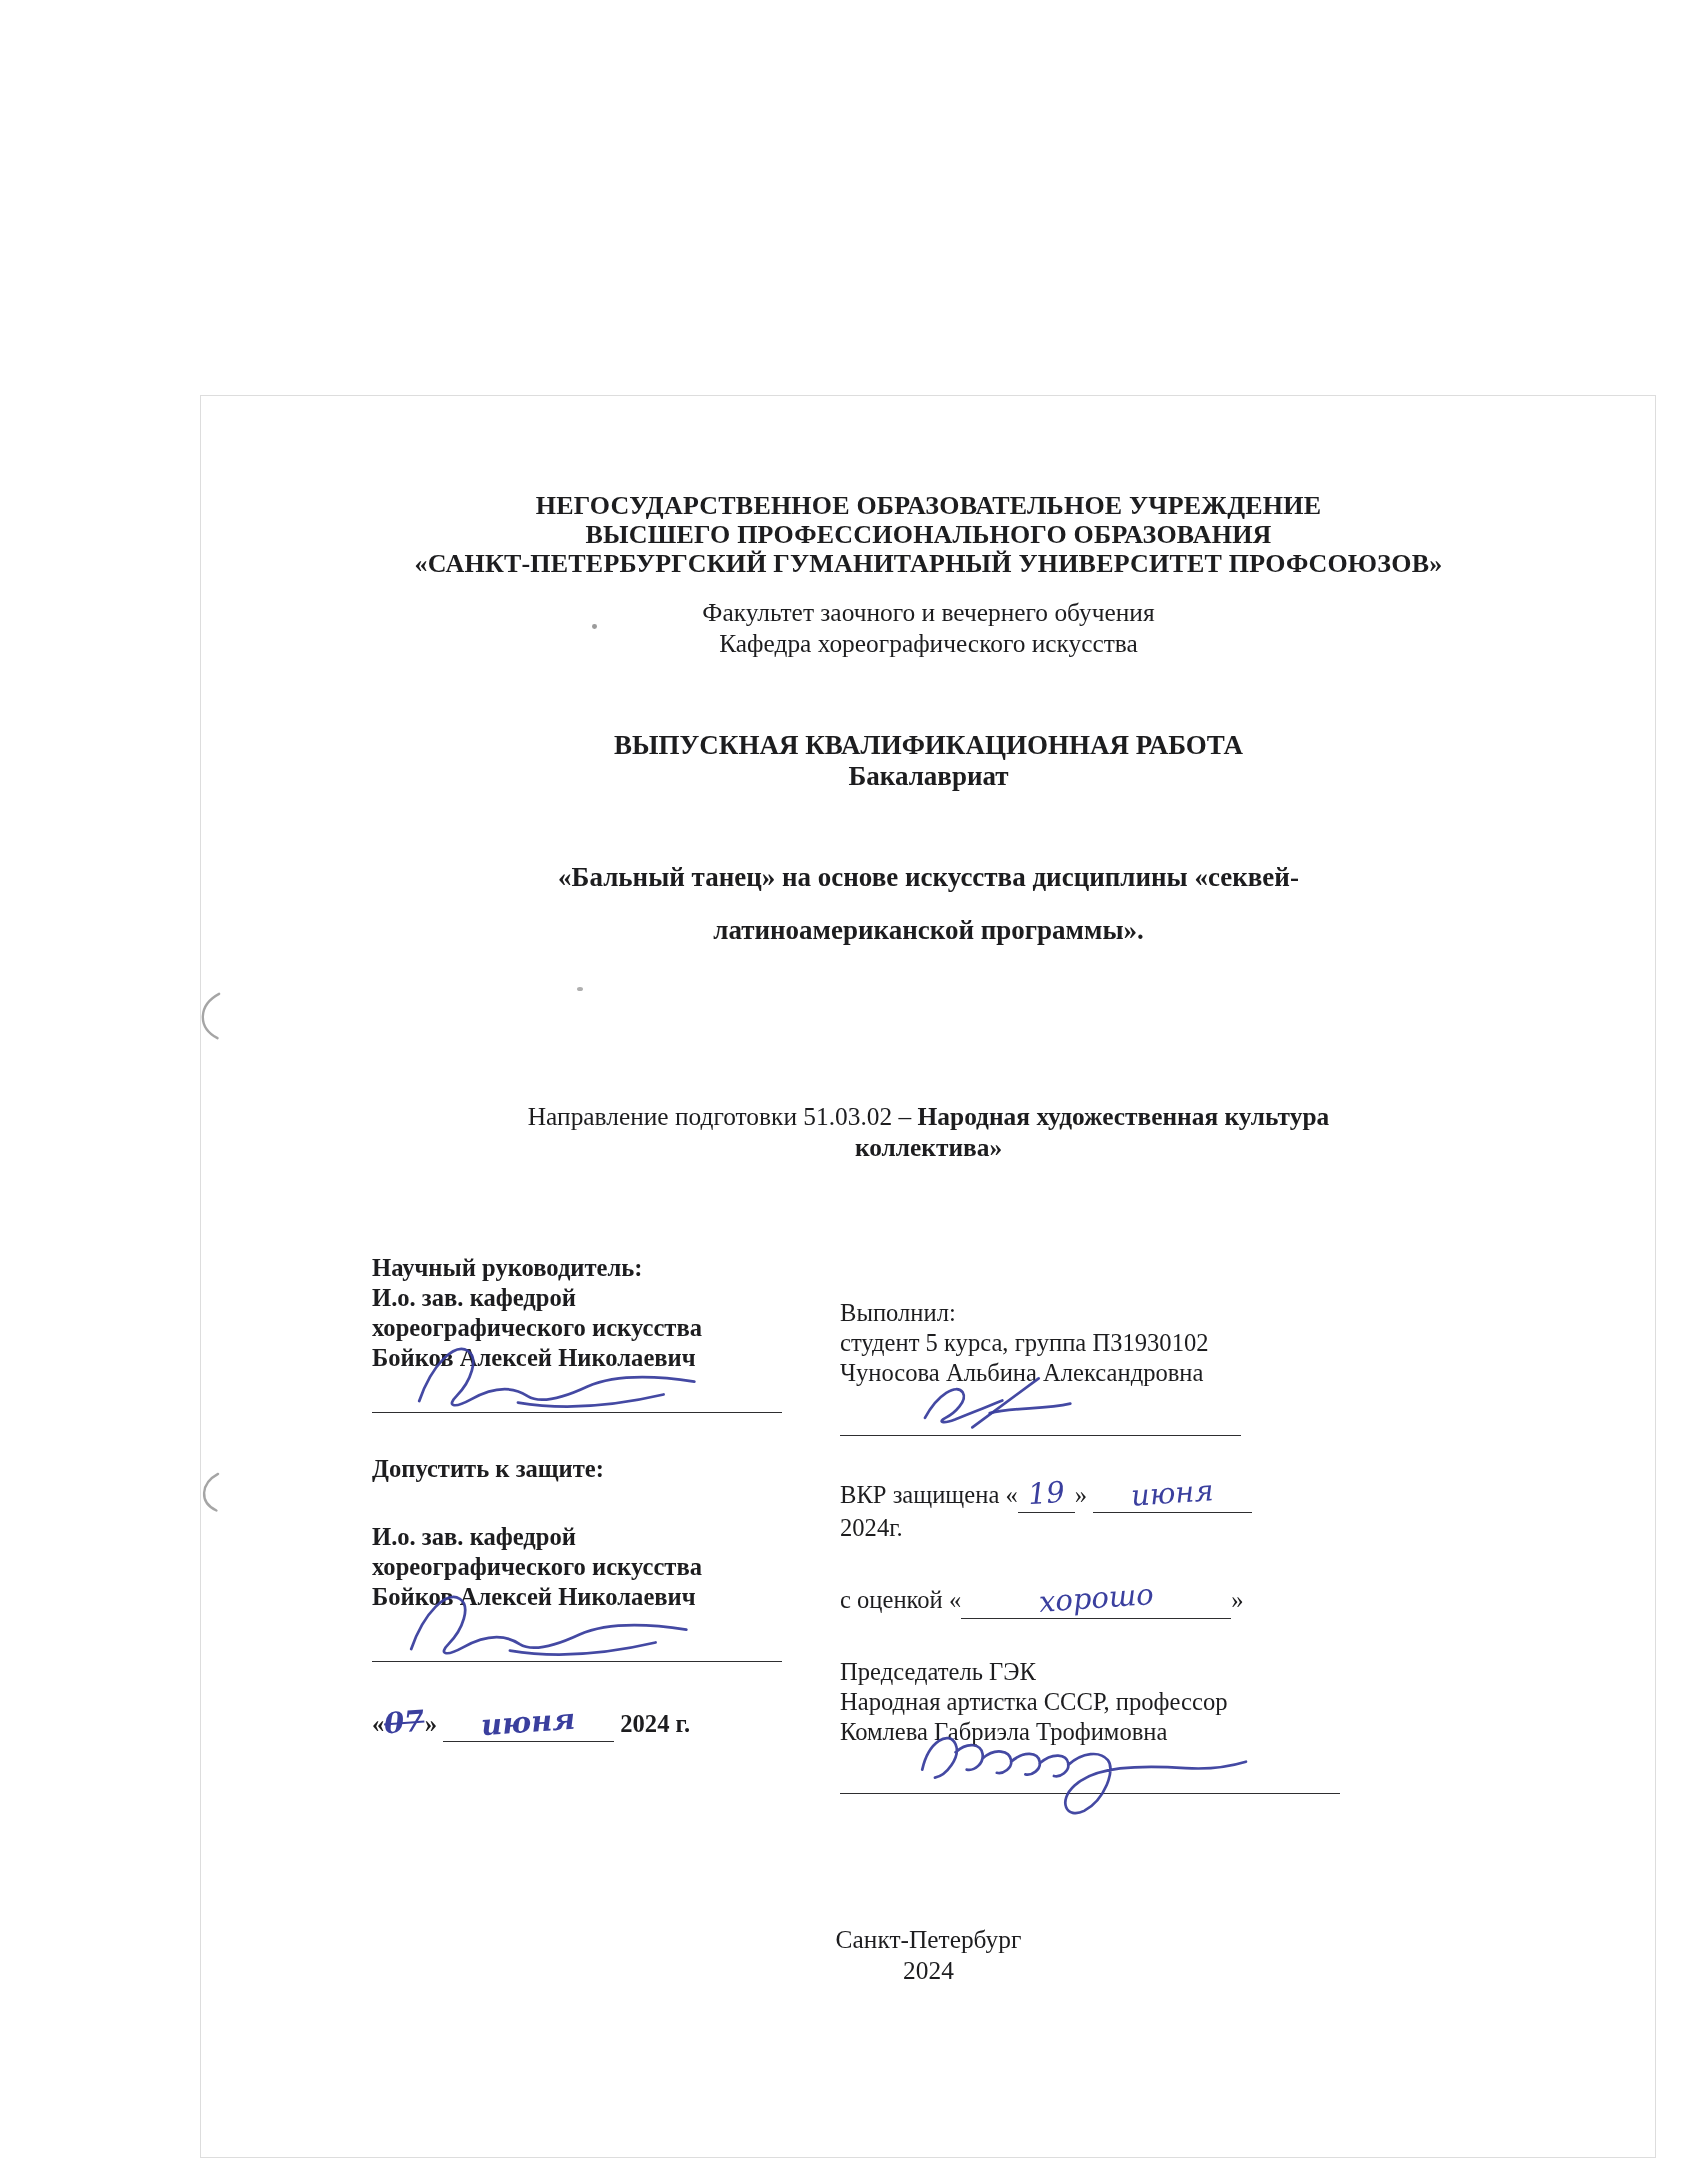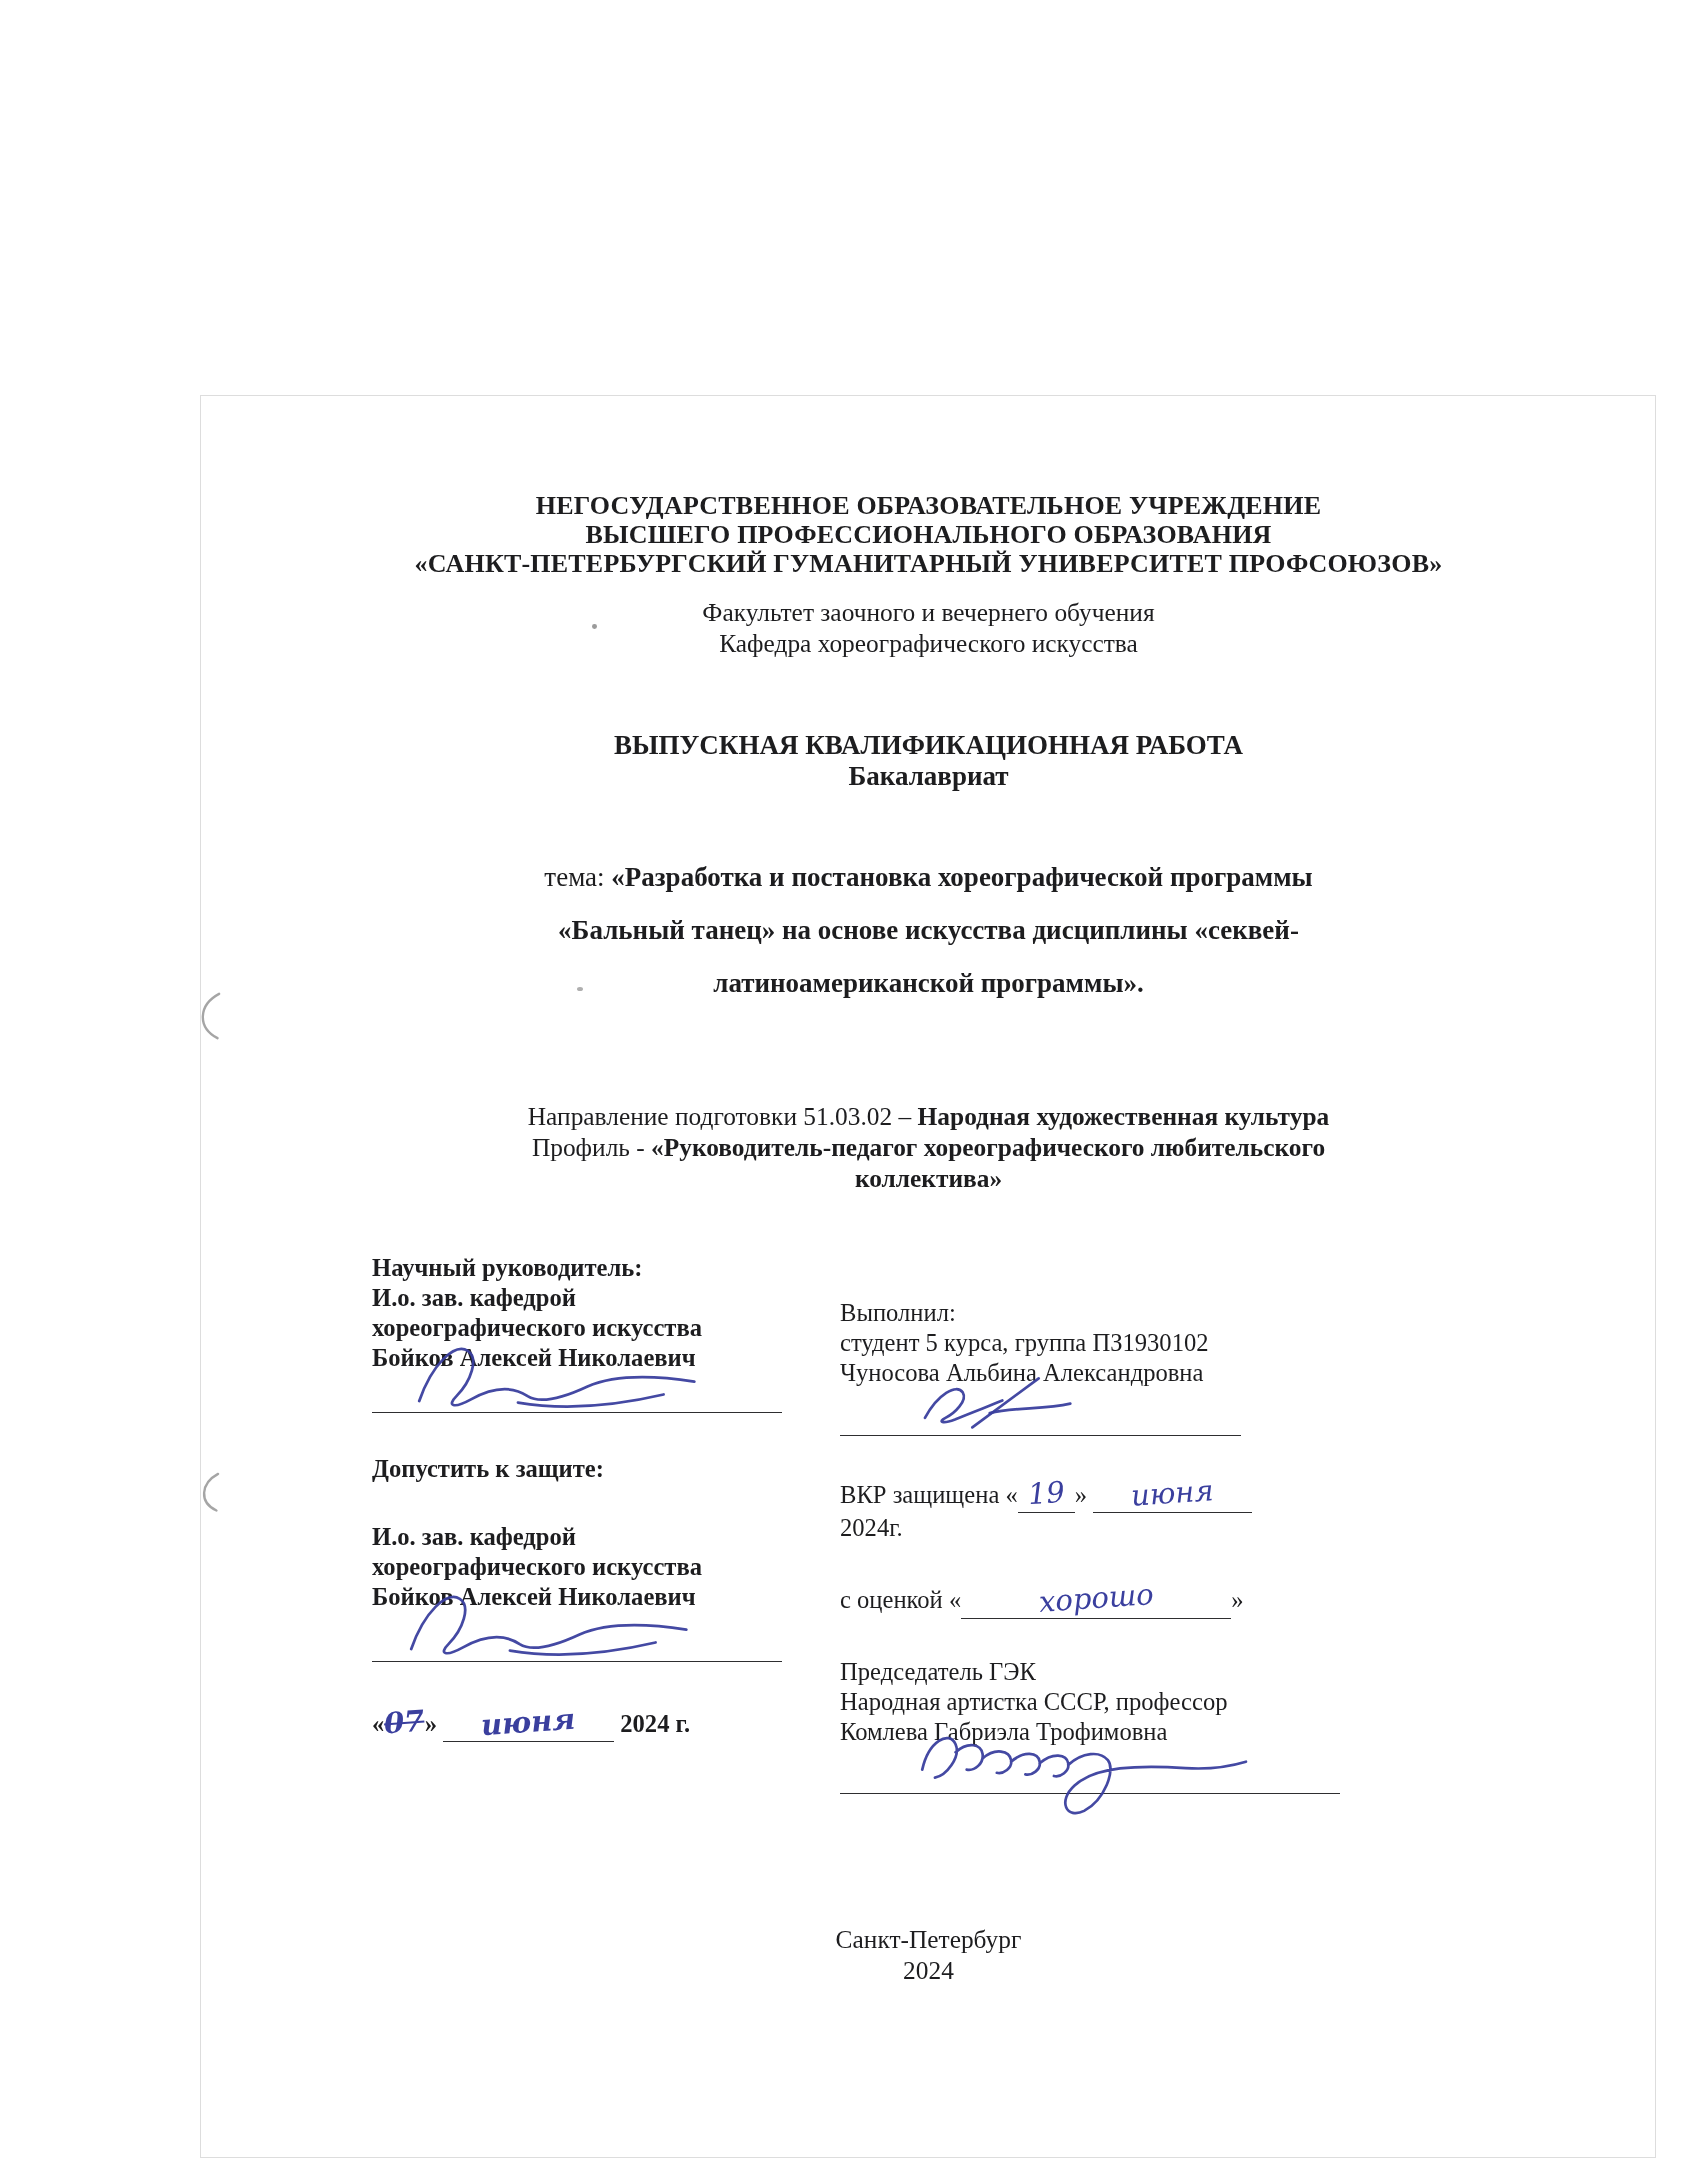--- a/index.html
+++ b/index.html
@@ -98,28 +98,26 @@
   <div>Факультет заочного и вечернего обучения</div>
   <div>Кафедра хореографического искусства</div>
 </div>
 
 <div class="title-block">
   <div>ВЫПУСКНАЯ КВАЛИФИКАЦИОННАЯ РАБОТА</div>
   <div>Бакалавриат</div>
 </div>
 
 <div class="theme-block">
-  <div><span class="theme-label">тема: </span><span>«Разработка и постановка хореографической программы</span></div>
   <div>«Бальный танец» на основе искусства дисциплины «секвей-</div>
   <div>латиноамериканской программы».</div>
 </div>
 
 <div class="direction-block">
   <div><span>Направление подготовки 51.03.02 – </span><span class="bold">Народная художественная культура</span></div>
-  <div><span>Профиль - </span><span class="bold">«Руководитель-педагог хореографического любительского</span></div>
   <div class="bold">коллектива»</div>
 </div>
 
 <div class="left-col">
   <div>Научный руководитель:</div>
   <div>И.о. зав. кафедрой</div>
   <div>хореографического искусства</div>
   <div>Бойков Алексей Николаевич</div>
   <div class="sigline sig-left-1">
     <svg class="sig-svg sig-b1" viewBox="0 0 420 110">

